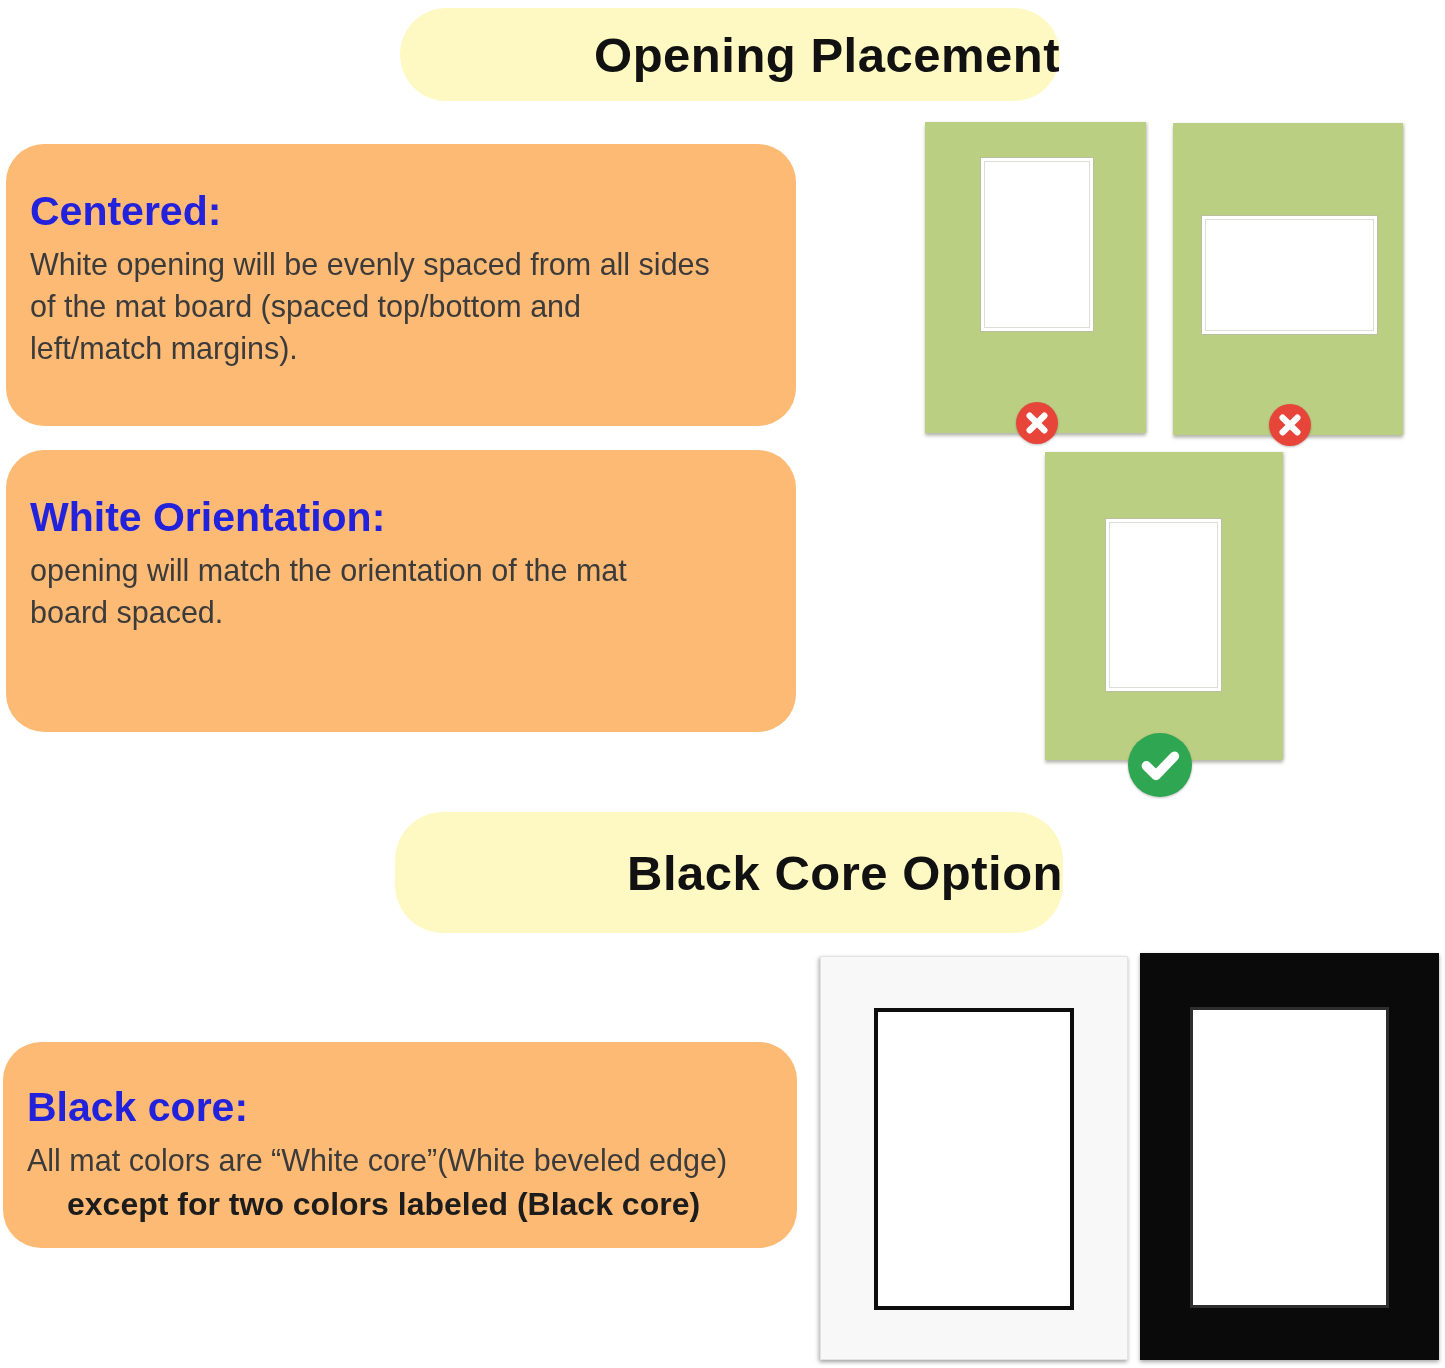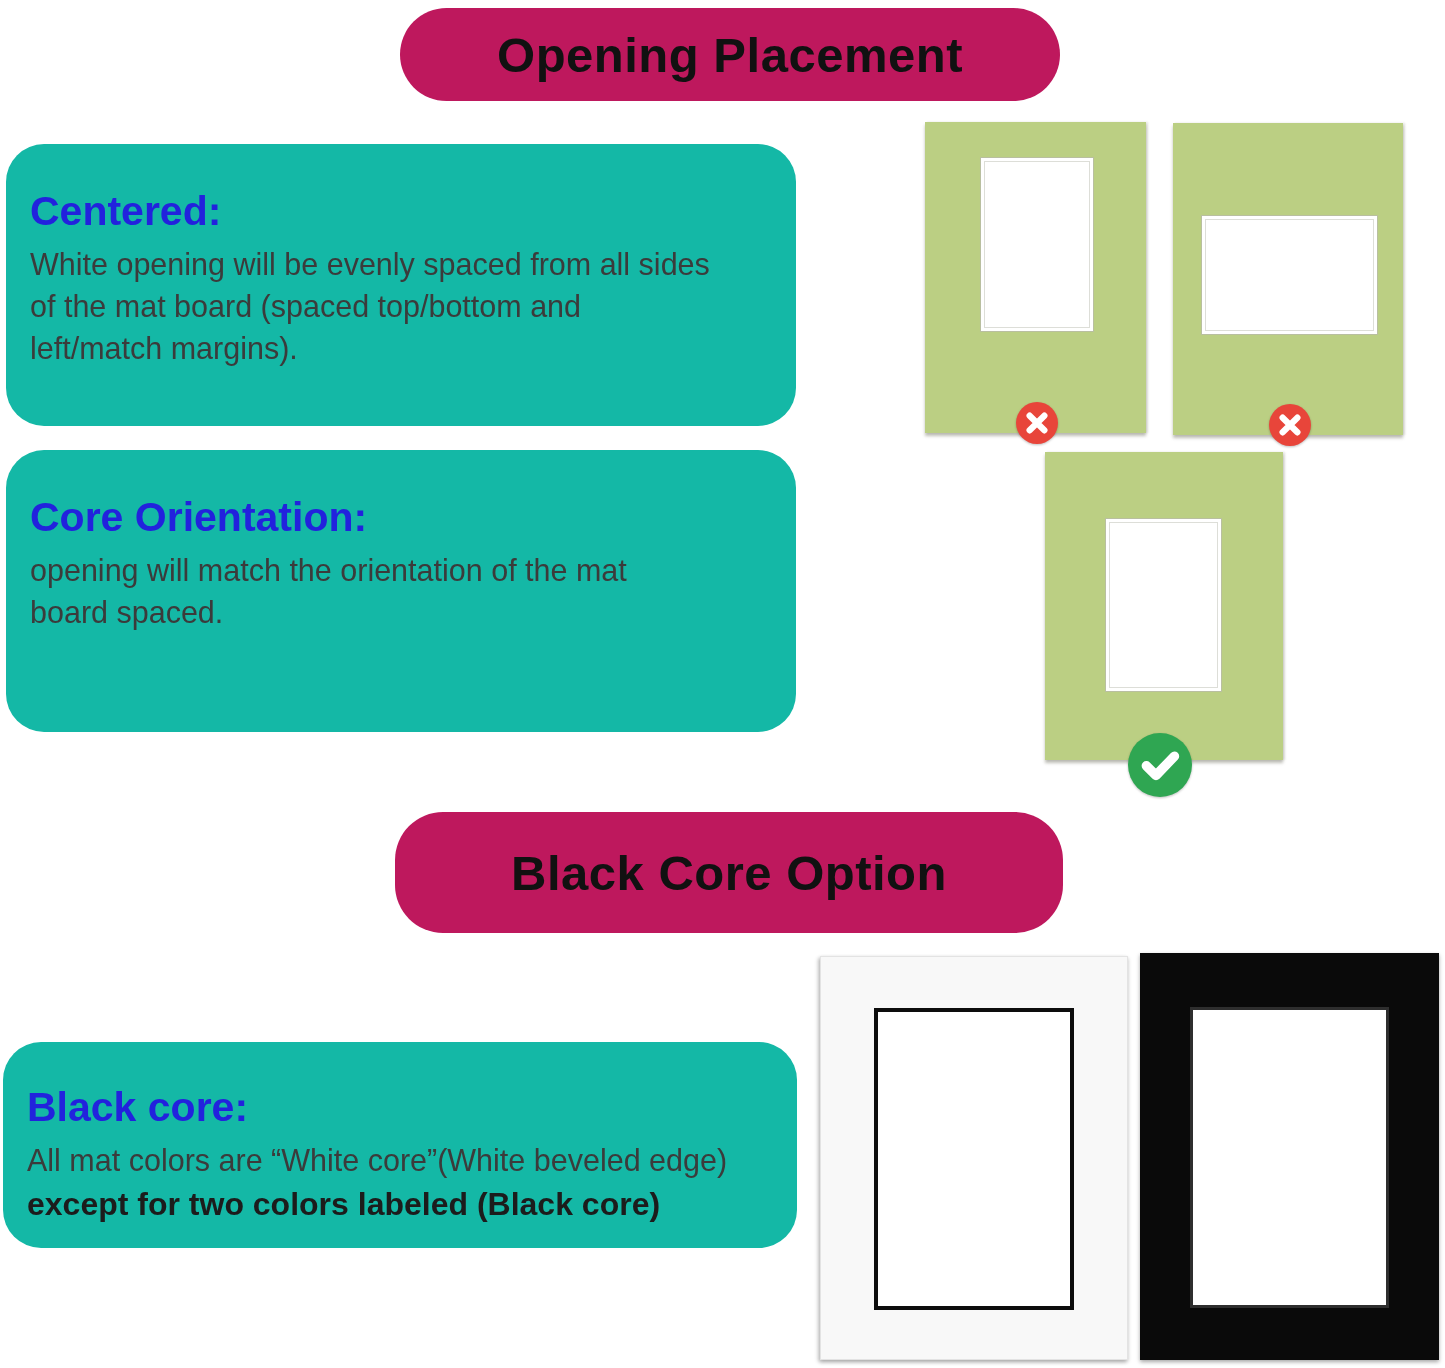--- a/index.html
+++ b/index.html
@@ -6,44 +6,44 @@
   #canvas{
     position:relative;
     width:1445px;height:1368px;
     background:#ffffff;
     overflow:hidden;
     font-family:"Liberation Sans", sans-serif;
   }
   
   .banner{
     position:absolute;
-    background:#be185d;
+    background:#fef9c3;
     border-radius:48px;
-    display:flex;align-items:center;justify-content:center;
+    display:flex;align-items:center;justify-content:flex-end;
   }
   .banner .banner-title{
     font-size:49px;font-weight:bold;color:#111111;letter-spacing:0.5px;
   }
   
   .note{
     position:absolute;
-    background:#14b8a6;
+    background:#fdba74;
     border-radius:38px;
     box-sizing:border-box;
     padding:44px 24px 16px 24px;
   }
   .note-heading{
     font-size:41px;font-weight:bold;color:#2222dd;line-height:1.15;
     margin:0 0 8px 0;
   }
   .note-line{
     font-size:30.5px;color:#3b3b3b;line-height:42px;
   }
   .note-line.bold{
-    font-weight:bold;font-size:32px;color:#1c1c1c;line-height:46px;
+    font-weight:bold;font-size:32px;color:#1c1c1c;line-height:46px;margin-left:40px;
   }
   
   .mat{
     position:absolute;
     background:#bbcf83;
     box-shadow:0 3px 3px rgba(110,110,95,0.45), 2px 0 2px rgba(150,150,140,0.25);
   }
   .mat .opening{
     position:absolute;
     background:#ffffff;
@@ -80,21 +80,21 @@
   </div>
 
   <div class="note" style="left:6px;top:144px;width:790px;height:282px;">
     <div class="note-heading">Centered:</div>
     <div class="note-line">White opening will be evenly spaced from all sides</div>
     <div class="note-line">of the mat board (spaced top/bottom and</div>
     <div class="note-line">left/match margins).</div>
   </div>
 
   <div class="note" style="left:6px;top:450px;width:790px;height:282px;">
-    <div class="note-heading">Core Orientation:</div>
+    <div class="note-heading">White Orientation:</div>
     <div class="note-line">opening will match the orientation of the mat</div>
     <div class="note-line">board spaced.</div>
   </div>
 
   <div class="mat" style="left:925px;top:122px;width:221px;height:311px;">
     <div class="opening" style="left:55px;top:35px;width:112px;height:173px;"></div>
   </div>
   <div class="badge" style="left:1016px;top:402px;width:42px;height:42px;">
     <svg width="42" height="42" viewBox="0 0 40 40">
       <circle cx="20" cy="20" r="20" fill="#e8453a"></circle>

